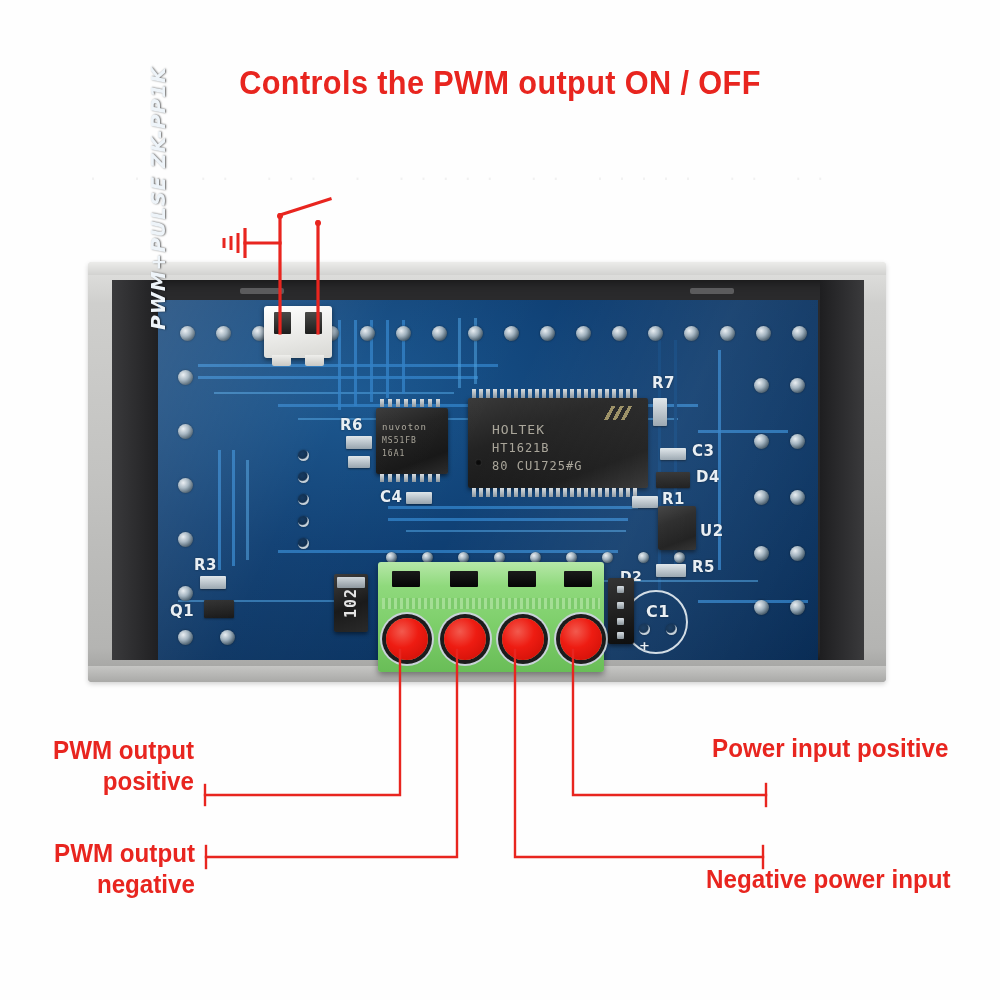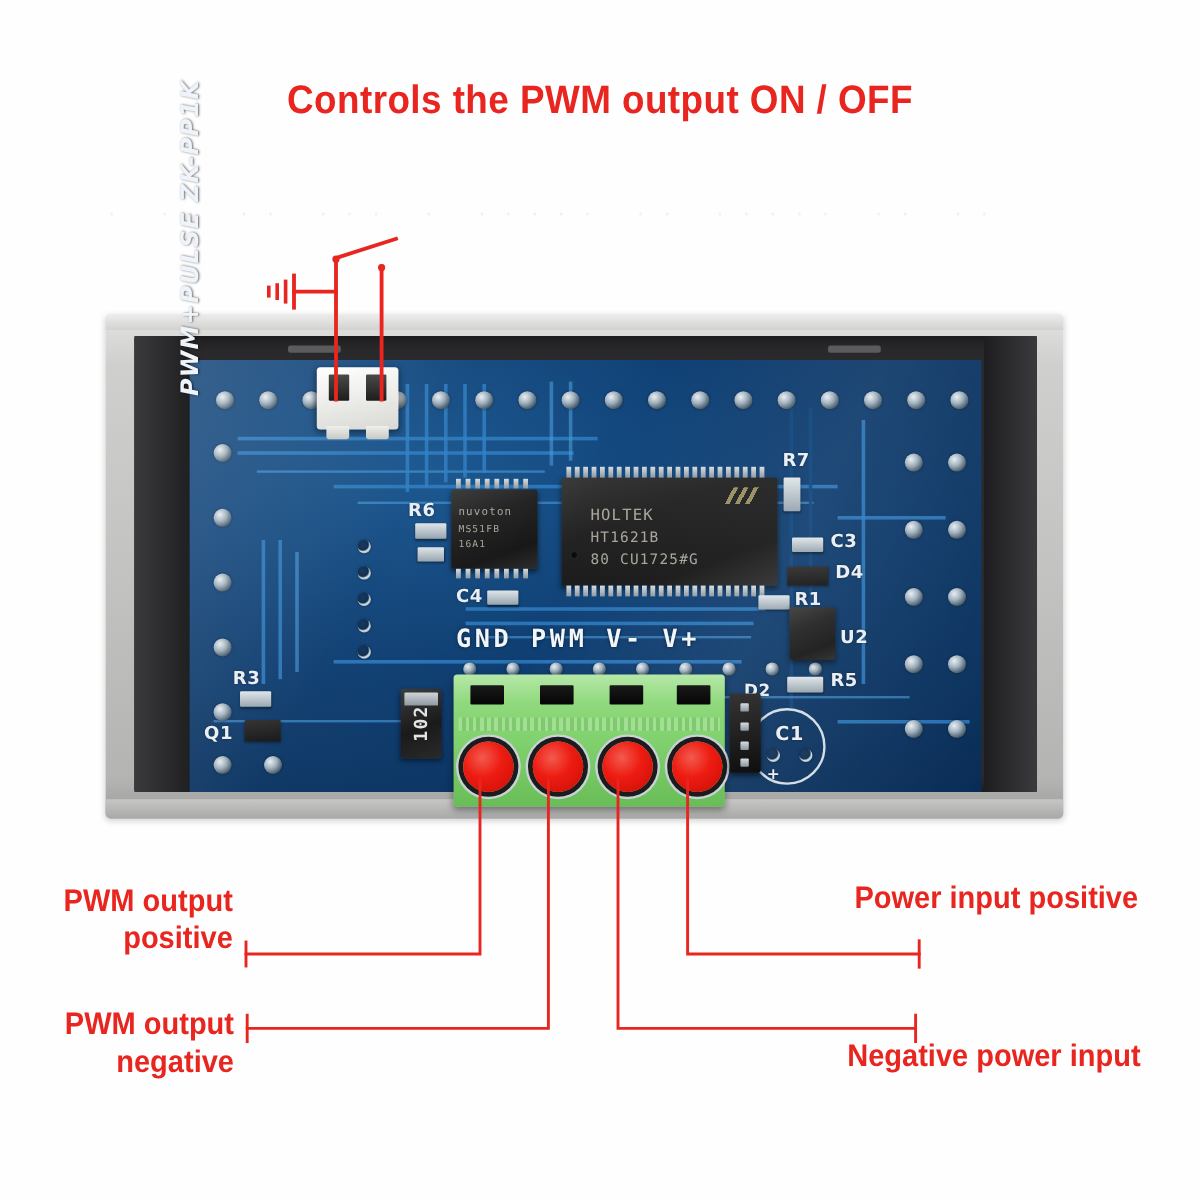--- a/index.html
+++ b/index.html
@@ -417,21 +417,20 @@
     <div class="smd" style="left:42px; top:276px; width:26px; height:13px;"></div>
     <div class="silk" style="left:36px; top:256px; font-size:15px;">R3</div>
     <div class="smd body" style="left:46px; top:300px; width:30px; height:18px;"></div>
     <div class="silk" style="left:12px; top:302px; font-size:15px;">Q1</div>
 
     <div class="pcb-sheen"></div>
   </div>
 
   <div class="boardname">PWM+PULSE  ZK-PP1K</div>
 
-  <div class="pinlabels">GND PWM  V-  V+</div>
 
   <div class="jst">
     <div class="jst-slot" style="left:10px;"></div>
     <div class="jst-slot" style="left:41px;"></div>
     <div class="jst-foot" style="left:8px;"></div>
     <div class="jst-foot" style="left:41px;"></div>
   </div>
 
   <div class="trimmer">
     <div class="trimmer-top"></div>

